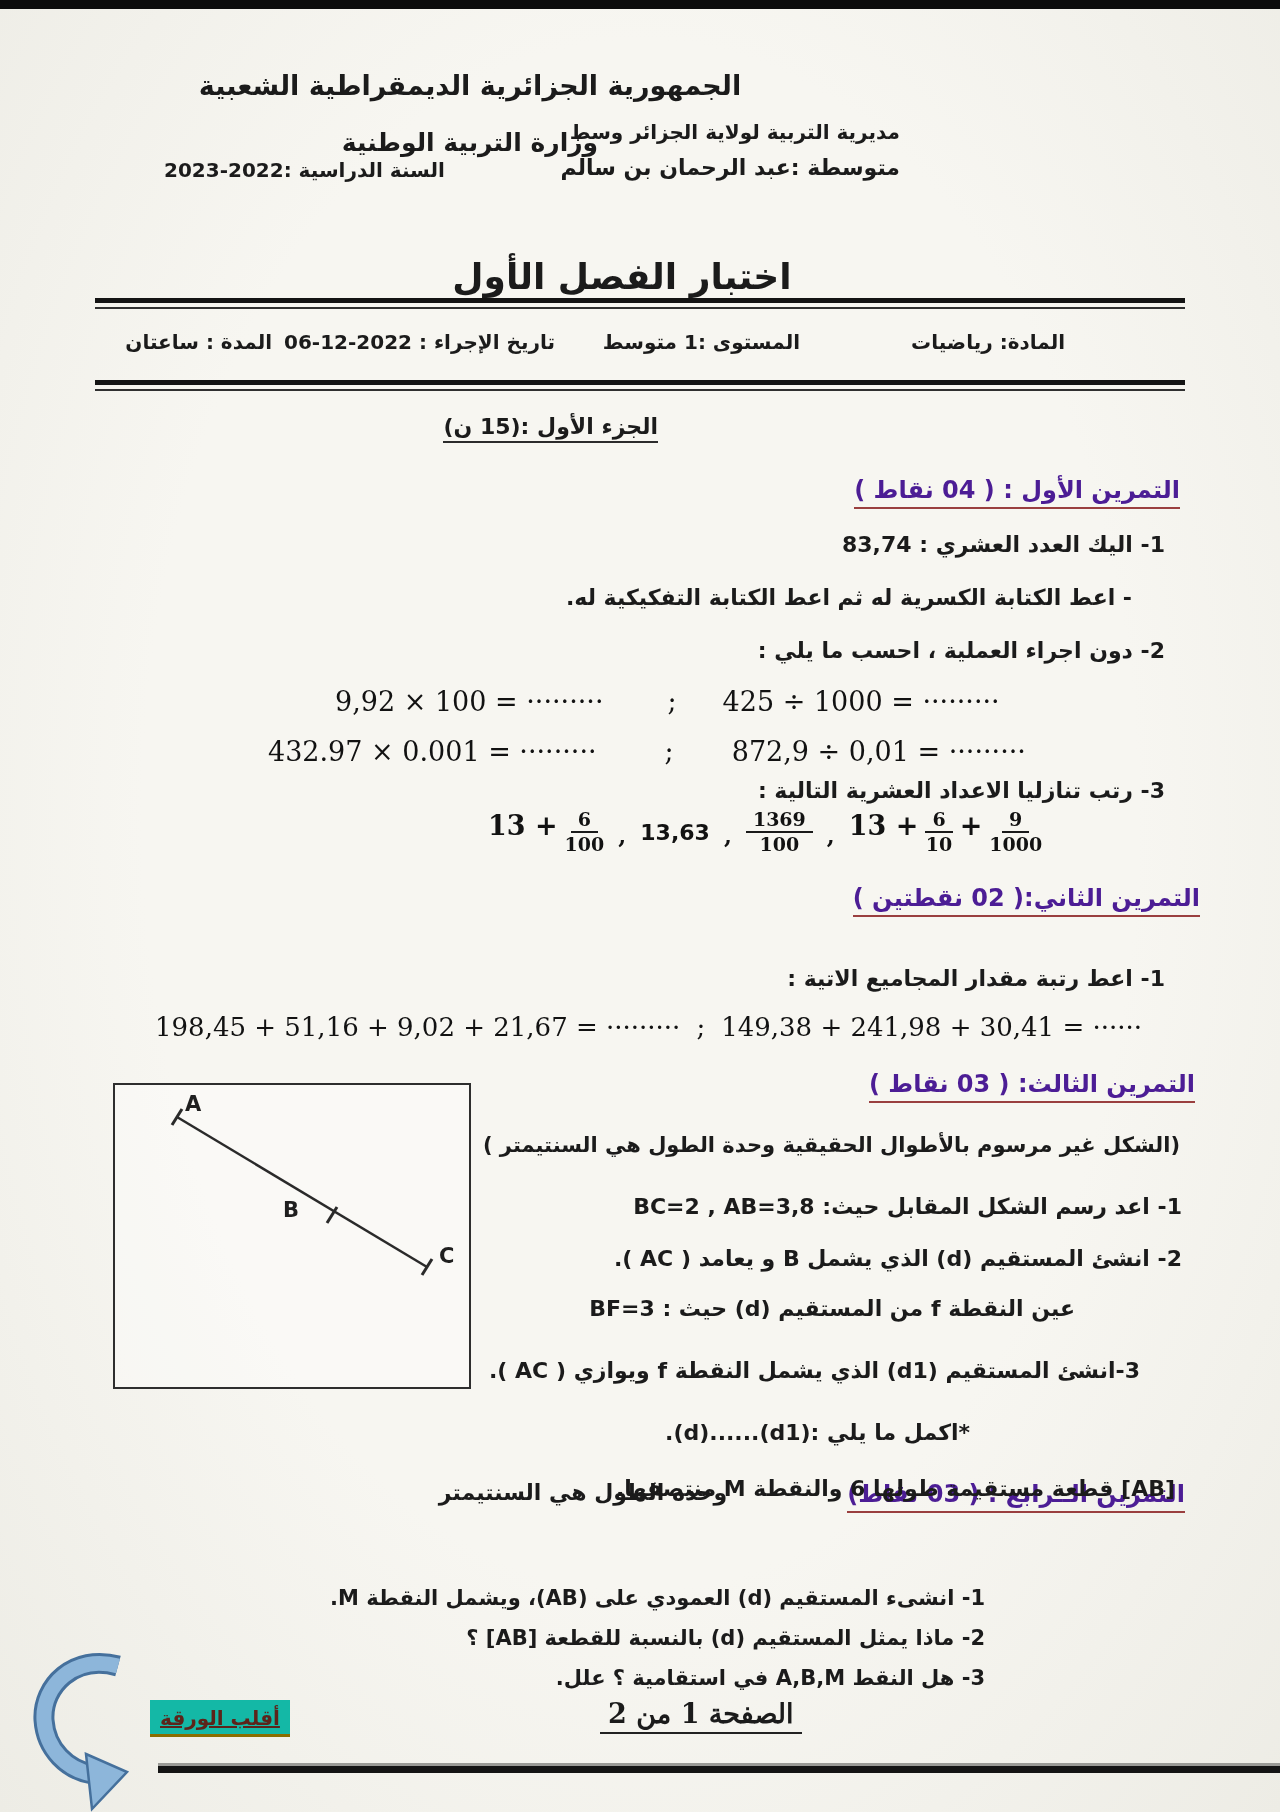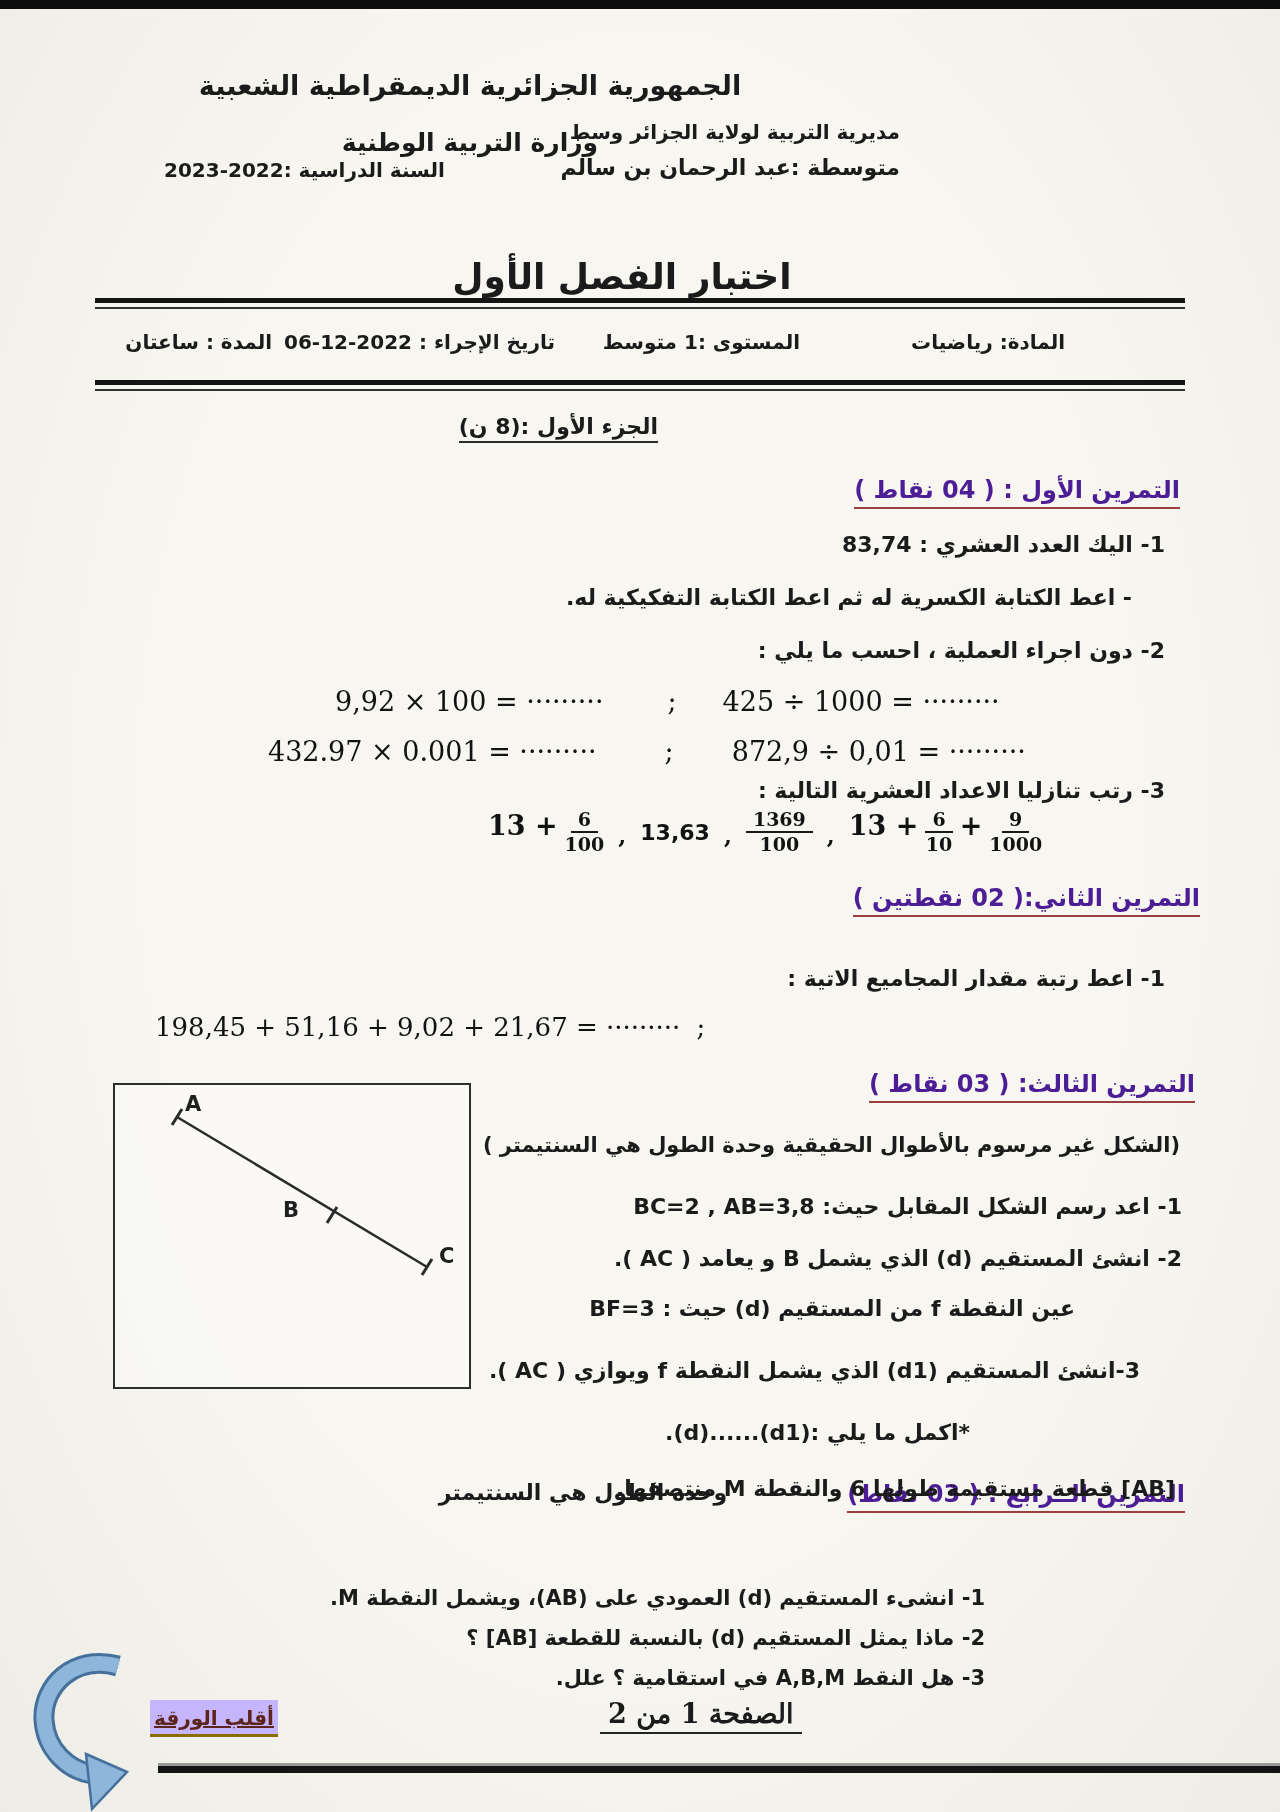--- a/index.html
+++ b/index.html
@@ -20,21 +20,21 @@
   .line22{font-size:22px;}
   .line21{font-size:21px;}
   .fr-row{display:flex;align-items:center;direction:ltr;font-family:"DejaVu Serif","Liberation Serif",serif;font-weight:700;color:#121212;}
   .fitem{display:flex;gap:7px;font-size:27px;}
   .frac{display:inline-flex;flex-direction:column;align-items:center;line-height:1.05;font-size:19px;}
   .fnum{padding:0 7px 1px;border-bottom:2.5px solid #1a1a1a;}
   .fden{padding-top:2px;}
   .fsep{font-size:23px;margin:0 14px;padding-top:6px;}
   .plain-num{font-size:22px;font-family:"DejaVu Sans",sans-serif;}
   .figure-box{border:2px solid #2e2e2e;background:rgba(255,255,255,.35);}
-  .yellow-label{background:#c4b5fd;padding:6px 4px 4px;font-size:20px;font-weight:700;color:#5c241a;border-bottom:3px solid #8a6d00;}
+  .yellow-label{background:#14b8a6;padding:6px 10px 4px;font-size:20px;font-weight:700;color:#5c241a;border-bottom:3px solid #8a6d00;}
   .footer-page{font-family:"DejaVu Serif","Liberation Serif",serif;font-weight:700;font-size:27px;border-bottom:2px solid #222;padding:0 8px 3px;direction:rtl;}
   .topbar{background:#0c0c0c;}
   .botbar{background:#141414;box-shadow:0 -3px 0 #9a9a96;}
 </style>
 </head>
 <body>
 
 <div class="abs topbar" style="left:0;top:0;width:1280px;height:9px;"></div>
 
 <div class="abs ar center" style="left:0;top:22px;width:940px;font-size:27px;">الجمهورية الجزائرية الديمقراطية الشعبية</div>
@@ -44,21 +44,21 @@
 <div class="abs ar" style="left:128px;top:158px;font-size:20px;margin-left:36px;">السنة الدراسية :2022-2023</div>
 <div class="abs ar center" style="left:0;top:208px;width:1244px;font-size:36px;letter-spacing:1px;">اختبار الفصل الأول</div>
 
 <div class="abs sep-double" style="left:95px;top:298px;width:1090px;"></div>
 <div class="abs ar" style="right:215px;top:330px;font-size:20px;">المادة: رياضيات</div>
 <div class="abs ar" style="right:480px;top:330px;font-size:20px;">المستوى :1 متوسط</div>
 <div class="abs ar" style="right:725px;top:330px;font-size:20px;">تاريخ الإجراء : 2022-12-06</div>
 <div class="abs ar" style="right:1008px;top:330px;font-size:20px;">المدة : ساعتان</div>
 <div class="abs sep-double" style="left:95px;top:380px;width:1090px;"></div>
 
-<div class="abs ar ul-dark" style="right:622px;top:414px;font-size:22px;">الجزء الأول :(8 ن)</div>
+<div class="abs ar ul-dark" style="right:622px;top:414px;font-size:22px;">الجزء الأول :(15 ن)</div>
 
 <div class="abs ar red ul-red" style="right:100px;top:476px;font-size:24px;">التمرين الأول : ( 04 نقاط )</div>
 <div class="abs ar line22" style="right:115px;top:532px;">1- اليك العدد العشري : 83,74</div>
 <div class="abs ar line22" style="right:148px;top:585px;">- اعط الكتابة الكسرية له ثم اعط الكتابة التفكيكية له.</div>
 <div class="abs ar line22" style="right:115px;top:638px;">2- دون اجراء العملية ، احسب ما يلي :</div>
 
 <div class="abs mrow" style="left:335px;top:686px;">
   <span class="math">9,92 × 100 = ·········</span>
   <span class="math" style="margin-left:64px;">;</span>
   <span class="math" style="margin-left:46px;">425 ÷ 1000 = ·········</span>
@@ -101,20 +101,21 @@
       <span class="fden">1000</span>
     </span>
   </span>
 </div>
 
 <div class="abs ar red ul-red" style="right:80px;top:884px;font-size:24px;">التمرين الثاني:( 02 نقطتين )</div>
 <div class="abs ar line22" style="right:115px;top:966px;">1- اعط رتبة مقدار المجاميع الاتية :</div>
 <div class="abs mrow" style="left:155px;top:1012px;">
   <span class="math" style="font-size:26px;">198,45 + 51,16 + 9,02 + 21,67 = ·········</span>
   <span class="math" style="font-size:26px;margin-left:16px;">;</span>
+  <span class="math" style="font-size:26px;margin-left:16px;">149,38 + 241,98 + 30,41 = ······</span>
 </div>
 
 <div class="abs ar red ul-red" style="right:85px;top:1070px;font-size:24px;">التمرين الثالث: ( 03 نقاط )</div>
 
 <div class="abs figure-box" style="left:113px;top:1083px;width:354px;height:302px;">
   <svg width="350" height="298" viewBox="0 0 350 298">
     <line x1="62" y1="32" x2="312" y2="182" stroke="#2a2a2a" stroke-width="2.5"></line>
     <line x1="57" y1="40" x2="67" y2="24" stroke="#2a2a2a" stroke-width="3"></line>
     <line x1="212" y1="138" x2="222" y2="122" stroke="#2a2a2a" stroke-width="3"></line>
     <line x1="307" y1="190" x2="317" y2="174" stroke="#2a2a2a" stroke-width="3"></line>

